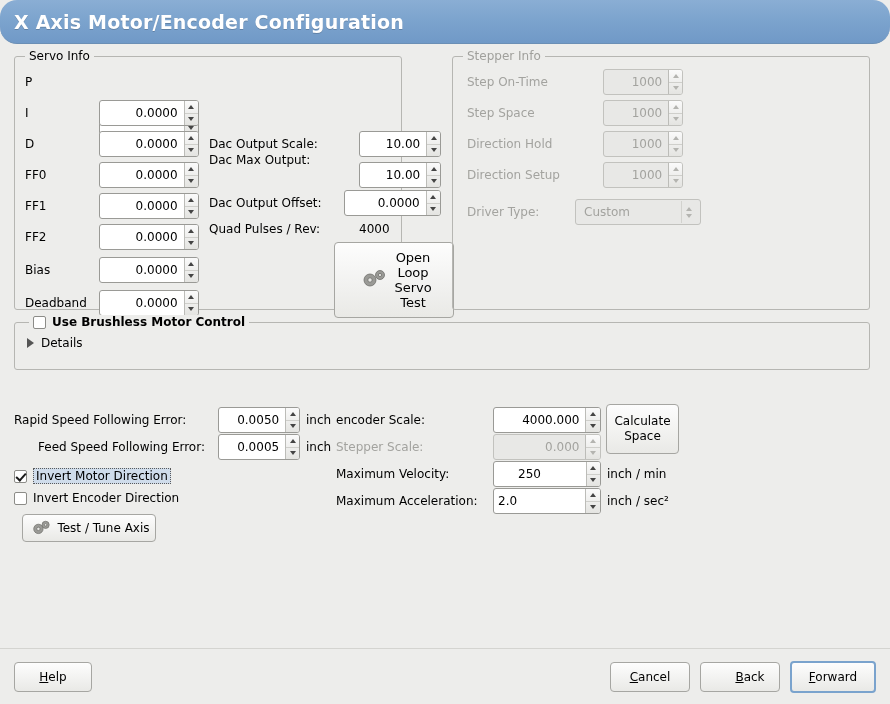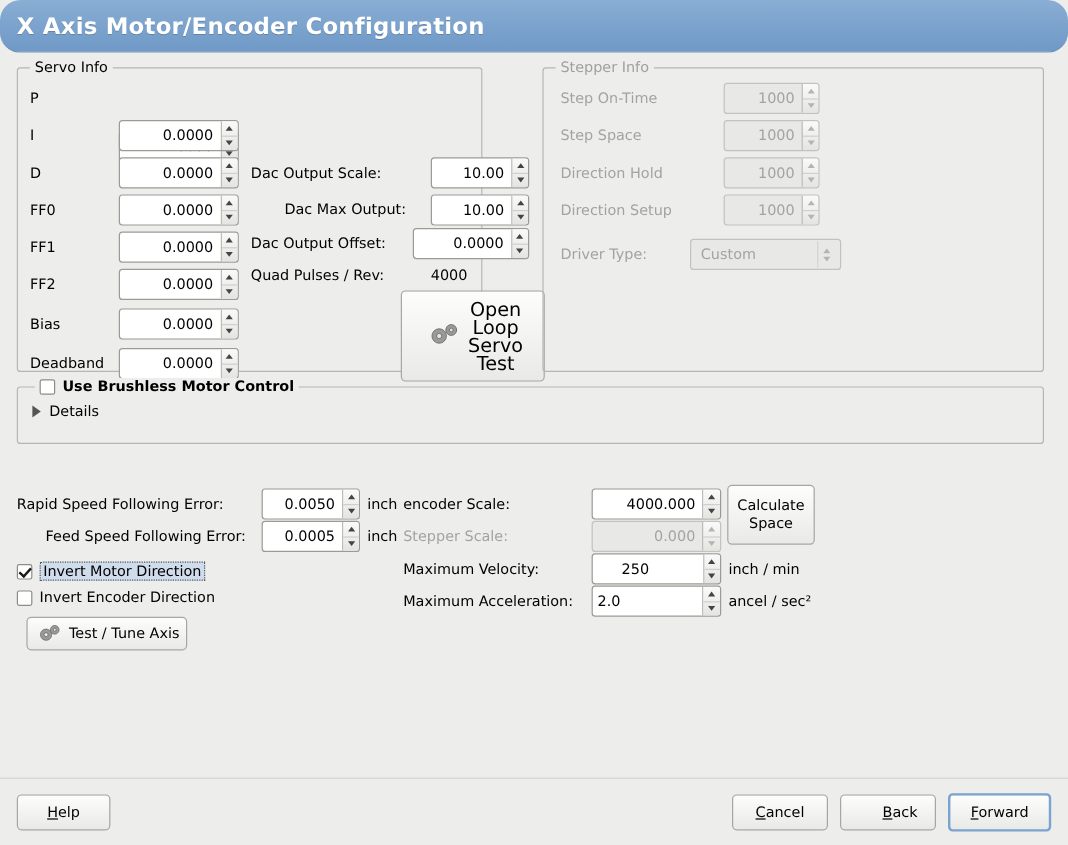--- a/index.html
+++ b/index.html
@@ -306,21 +306,21 @@
         <div class="btns">
           <div class="up">
               <i class="arrow-up"></i>
             </div>
           <div class="dn">
               <i class="arrow-dn"></i>
             </div>
         </div>
       </div>
 
-      <div class="lbl" style="position:absolute; left:194px; top:104px; line-height:26px;margin-left:28px;">Dac Max Output:</div>
+      <div class="lbl" style="position:absolute; left:194px; top:90px; line-height:26px;">Dac Max Output:</div>
       <div class="spin" style="position:absolute; left:344px; top:105px; width:82px;">
         <input value="10.00" style="">
         <div class="btns">
           <div class="up">
               <i class="arrow-up"></i>
             </div>
           <div class="dn">
               <i class="arrow-dn"></i>
             </div>
         </div>
@@ -346,21 +346,21 @@
         <span class="gear" style="margin-right:6px;">
           <svg width="26" height="22" viewBox="0 0 26 22">
             <g fill="#9a9a96" stroke="#6f6f6b" stroke-width="0.8">
               <circle cx="8" cy="12" r="6"></circle>
                 <circle cx="8" cy="12" r="2.2" fill="#e6e6e3"></circle>
               <circle cx="18" cy="7" r="4.5"></circle>
                 <circle cx="18" cy="7" r="1.6" fill="#e6e6e3"></circle>
             </g>
           </svg>
         </span>
-        <span style="text-align:center; line-height:15px; font-size:16px; white-space:pre-line;">Open
+        <span style="text-align:center; line-height:15px; font-size:13px; white-space:pre-line;">Open
 Loop
 Servo
 Test</span>
       </div>
     </div>
 
     <div class="group disabled" style="left:452px; top:12px; width:418px; height:254px;">
       <div class="legend">Stepper Info</div>
 
       <div class="lbl dim" style="position:absolute; left:14px; top:12px; line-height:26px;">Step On-Time</div>
@@ -539,21 +539,21 @@
       <input style="text-align: left;" value="2.0">
       <div class="btns">
         <div class="up">
             <i class="arrow-up"></i>
           </div>
         <div class="dn">
             <i class="arrow-dn"></i>
           </div>
       </div>
     </div>
-    <div class="lbl" style="position:absolute; left:607px; top:444px; line-height:26px;">ancel / sec²</div>
+    <div class="lbl" style="position:absolute; left:607px; top:444px; line-height:26px;">inch / sec²</div>
 
   </div>
 
   <div class="footer">
     <div class="btn" style="width:78px; height:30px;">
       <span><span class="u">H</span>elp</span>
     </div>
     <div class="spacer"></div>
     <div class="btn" style="width:80px; height:30px; margin-right:10px;">
       <span><span class="u">C</span>ancel</span>

